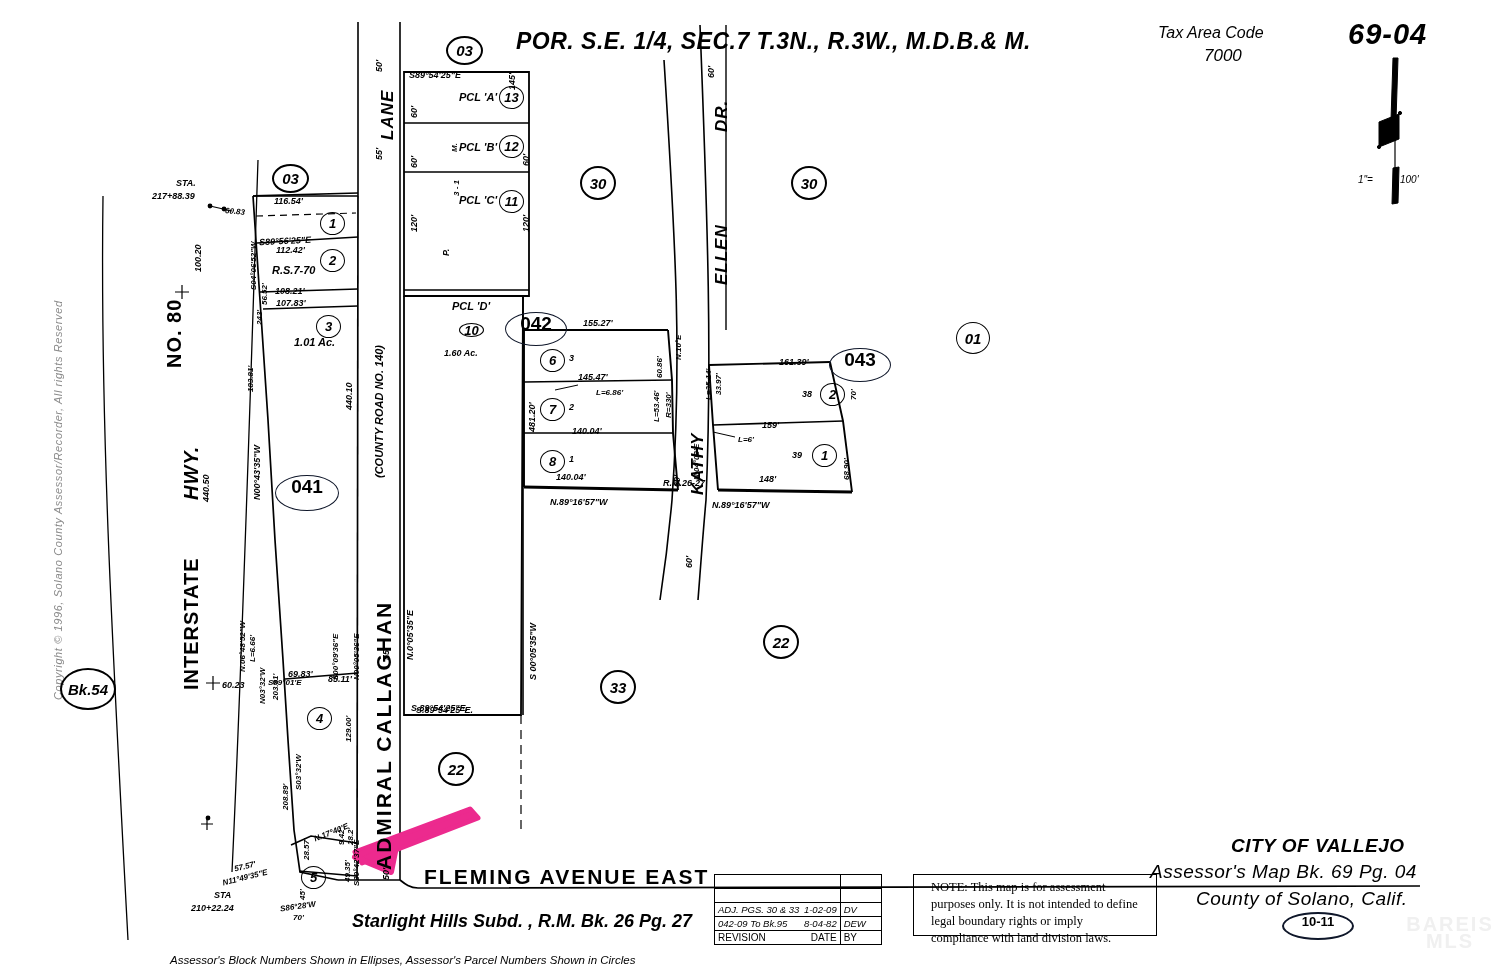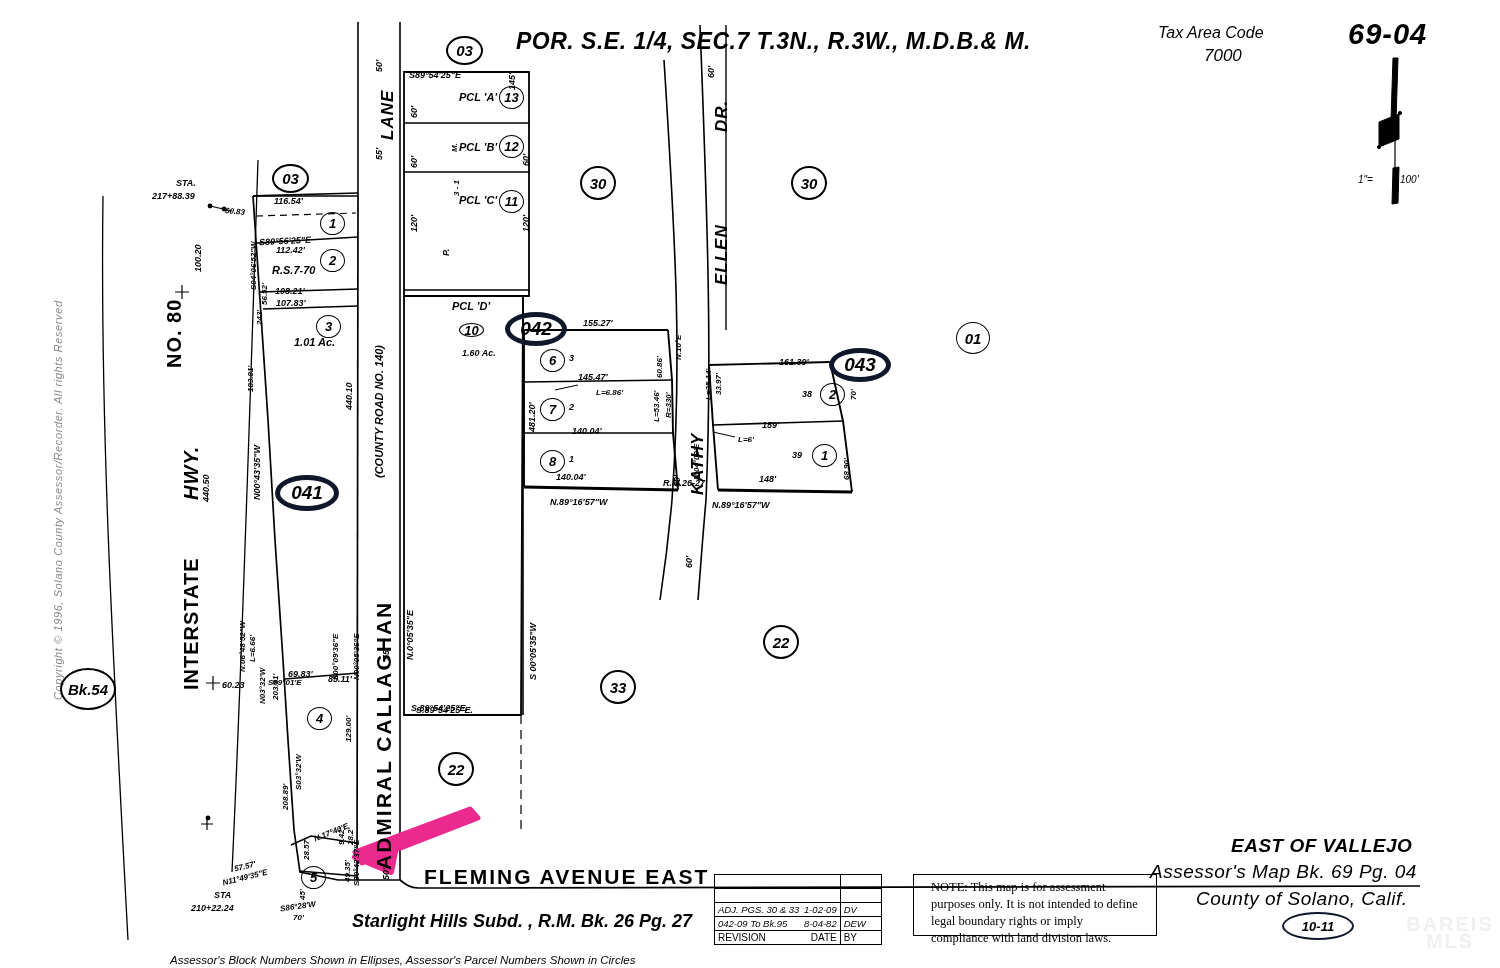--- a/index.html
+++ b/index.html
@@ -12,23 +12,23 @@
   
   .title{font-size:23px;font-weight:bold;font-style:italic;letter-spacing:.5px;}
   .tac{font-size:16px;font-style:italic;}
   .tacnum{font-size:17px;font-style:italic;}
   .booknum{font-size:29px;font-style:italic;font-weight:bold;letter-spacing:1px;}
   .scaletxt{font-size:10px;font-style:italic;}
   
   .circ{position:absolute;border:2px solid #000;border-radius:50%;
         display:flex;align-items:center;justify-content:center;
         font-style:italic;font-weight:bold;box-sizing:border-box;background:transparent;}
-  .ell{position:absolute;border:5px solid #0f172a;border-radius:50%;
-       display:flex;align-items:center;justify-content:center;
-       font-style:italic;font-weight:bold;box-sizing:border-box;}
+  .ell{position:absolute;border:1px solid #0f172a;border-radius:50%;
+       display:flex;justify-content:center;
+       font-weight:bold;box-sizing:border-box;}
   
   .dim{font-size:9px;font-style:italic;font-weight:bold;}
   .dim8{font-size:8px;font-style:italic;font-weight:bold;}
   .lbl{font-size:11px;font-style:italic;font-weight:bold;}
   .street{font-size:17px;font-weight:bold;font-style:italic;letter-spacing:1px;}
   .bigstreet{font-size:21px;font-weight:bold;letter-spacing:2px;}
   .hwy{font-size:20px;font-weight:bold;letter-spacing:1px;}
   
   .r90{transform-origin:0 0;transform:rotate(-90deg);}
   
@@ -243,21 +243,21 @@
 <div class="txt dim" style="left:569px;top:402px;">2</div>
 <div class="circ" style="left:540px;top:450px;width:25px;height:23px;font-size:13px;border-width:1.5px;">
     <span>8</span>
   </div>
 <div class="txt dim" style="left:569px;top:454px;">1</div>
 
 <div class="txt lbl" style="left:452px;top:300px;">PCL 'D'</div>
 <div class="circ" style="left:459px;top:323px;width:25px;height:14px;font-size:13px;border-width:1.5px;">
     <span>10</span>
   </div>
-<div class="txt dim" style="left:462px;top:348px;">1.60 Ac.</div>
+<div class="txt dim" style="left:444px;top:348px;">1.60 Ac.</div>
 <div class="txt lbl" style="left:459px;top:194px;">PCL 'C'</div>
 <div class="circ" style="left:499px;top:190px;width:25px;height:23px;font-size:13px;border-width:1.5px;">
     <span>11</span>
   </div>
 <div class="txt lbl" style="left:459px;top:141px;">PCL 'B'</div>
 <div class="circ" style="left:499px;top:135px;width:25px;height:23px;font-size:13px;border-width:1.5px;">
     <span>12</span>
   </div>
 <div class="txt lbl" style="left:459px;top:91px;">PCL 'A'</div>
 <div class="circ" style="left:499px;top:86px;width:25px;height:23px;font-size:13px;border-width:1.5px;">
@@ -368,21 +368,21 @@
         <td><span>042-09 To Bk.95</span> <span style="float:right">8-04-82</span></td>
         <td>DEW</td>
       </tr>
   <tr class="revlast">
         <td><span>REVISION</span> <span style="float:right">DATE</span></td>
         <td>BY</td>
       </tr>
 </tbody>
   </table>
 
-<div class="txt cityline bold" style="left:1231px;top:835px;">EAST OF VALLEJO</div>
+<div class="txt cityline bold" style="left:1231px;top:835px;">CITY OF VALLEJO</div>
 <div class="txt cityline" style="left:1150px;top:861px;">Assessor's Map Bk. 69   Pg. 04</div>
 <div class="txt cityline" style="left:1196px;top:888px;">County of Solano, Calif.</div>
 <div class="ell" style="left:1282px;top:912px;width:72px;height:28px;font-size:13px;border-width:2.2px;">
     <span>10-11</span>
   </div>
 
 <div class="txt subfoot" style="left:352px;top:911px;">Starlight Hills Subd. ,   R.M. Bk. 26 Pg. 27</div>
 <div class="txt finefoot" style="left:170px;top:954px;">Assessor's Block Numbers Shown in Ellipses, Assessor's Parcel Numbers Shown in Circles</div>
 
 <div class="bareis" style="left:1404px;top:916px;width:92px;">

